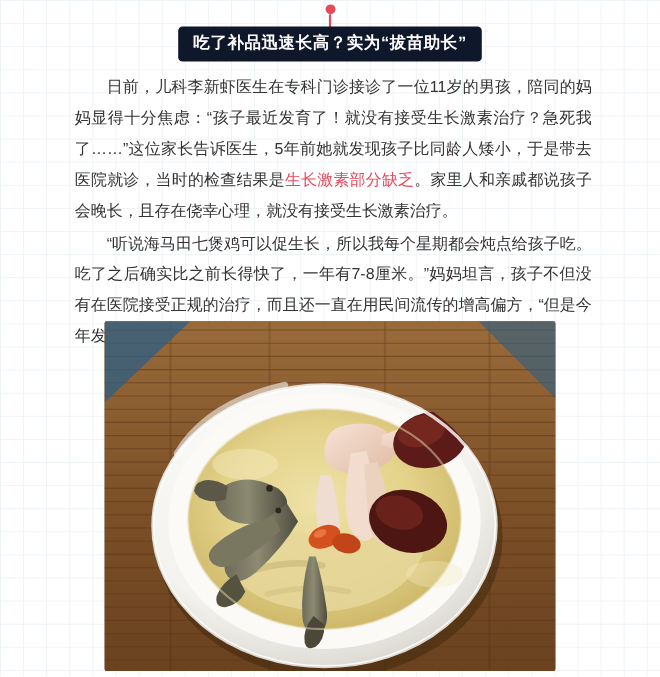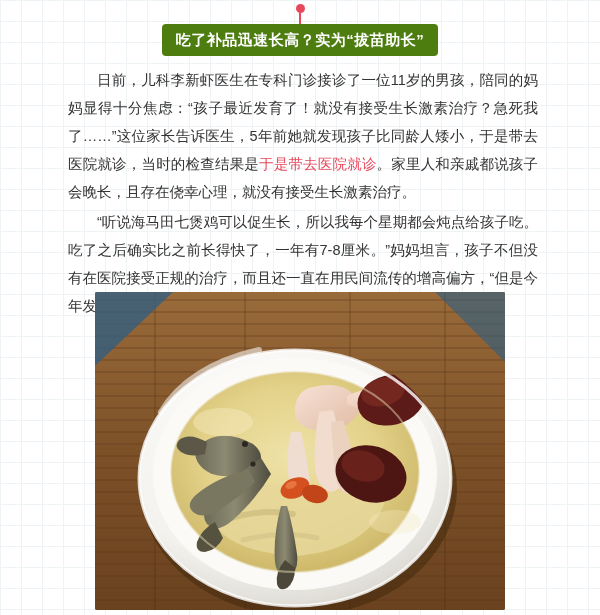--- a/index.html
+++ b/index.html
@@ -59,21 +59,21 @@
   
   .headline-wrap {
     position: absolute;
     left: 0;
     top: 24px;
     width: 600px;
     display: flex;
     justify-content: center;
   }
   .headline {
-    background: #4d7c0f;
+    background: #0f172a;
     color: #ffffff;
     font-size: 15px;
     font-weight: bold;
     line-height: 1;
     padding: 8px 14px 9px 14px;
     border-radius: 4px;
     letter-spacing: 0.5px;
     white-space: nowrap;
   }
 
@@ -125,21 +125,21 @@
   <div class="marker">
     <div class="dot"></div>
     <div class="stem"></div>
   </div>
 
   <div class="headline-wrap">
     <div class="headline">吃了补品迅速长高？实为“拔苗助长”</div>
   </div>
 
   <div class="article">
-    <p><span>日前，儿科李新虾医生在专科门诊接诊了一位11岁的男孩，陪同的妈妈显得十分焦虑：“孩子最近发育了！就没有接受生长激素治疗？急死我了……”这位家长告诉医生，5年前她就发现孩子比同龄人矮小，于是带去医院就诊，当时的检查结果是</span><span class="hl">于是带去医院就诊</span><span>。家里人和亲戚都说孩子会晚长，且存在侥幸心理，就没有接受生长激素治疗。</span></p>
+    <p><span>日前，儿科李新虾医生在专科门诊接诊了一位11岁的男孩，陪同的妈妈显得十分焦虑：“孩子最近发育了！就没有接受生长激素治疗？急死我了……”这位家长告诉医生，5年前她就发现孩子比同龄人矮小，于是带去医院就诊，当时的检查结果是</span><span class="hl">生长激素部分缺乏</span><span>。家里人和亲戚都说孩子会晚长，且存在侥幸心理，就没有接受生长激素治疗。</span></p>
     <p><span>“听说海马田七煲鸡可以促生长，所以我每个星期都会炖点给孩子吃。吃了之后确实比之前长得快了，一年有7-8厘米。”妈妈坦言，孩子不但没有在医院接受正规的治疗，而且还一直在用民间流传的增高偏方，“但是今年发现他长胡子了！听说发育后就长不高了”。</span></p>
   </div>
 
   <div class="photo-wrap">
     <div class="photo">
       <svg width="410" height="318" viewBox="0 0 410 318" xmlns="http://www.w3.org/2000/svg" aria-hidden="true">
         <defs>
           <linearGradient id="mat" x1="0" y1="0" x2="0" y2="1">
             <stop offset="0%" stop-color="#9a6b3a"></stop>
             <stop offset="50%" stop-color="#7d5128"></stop>

